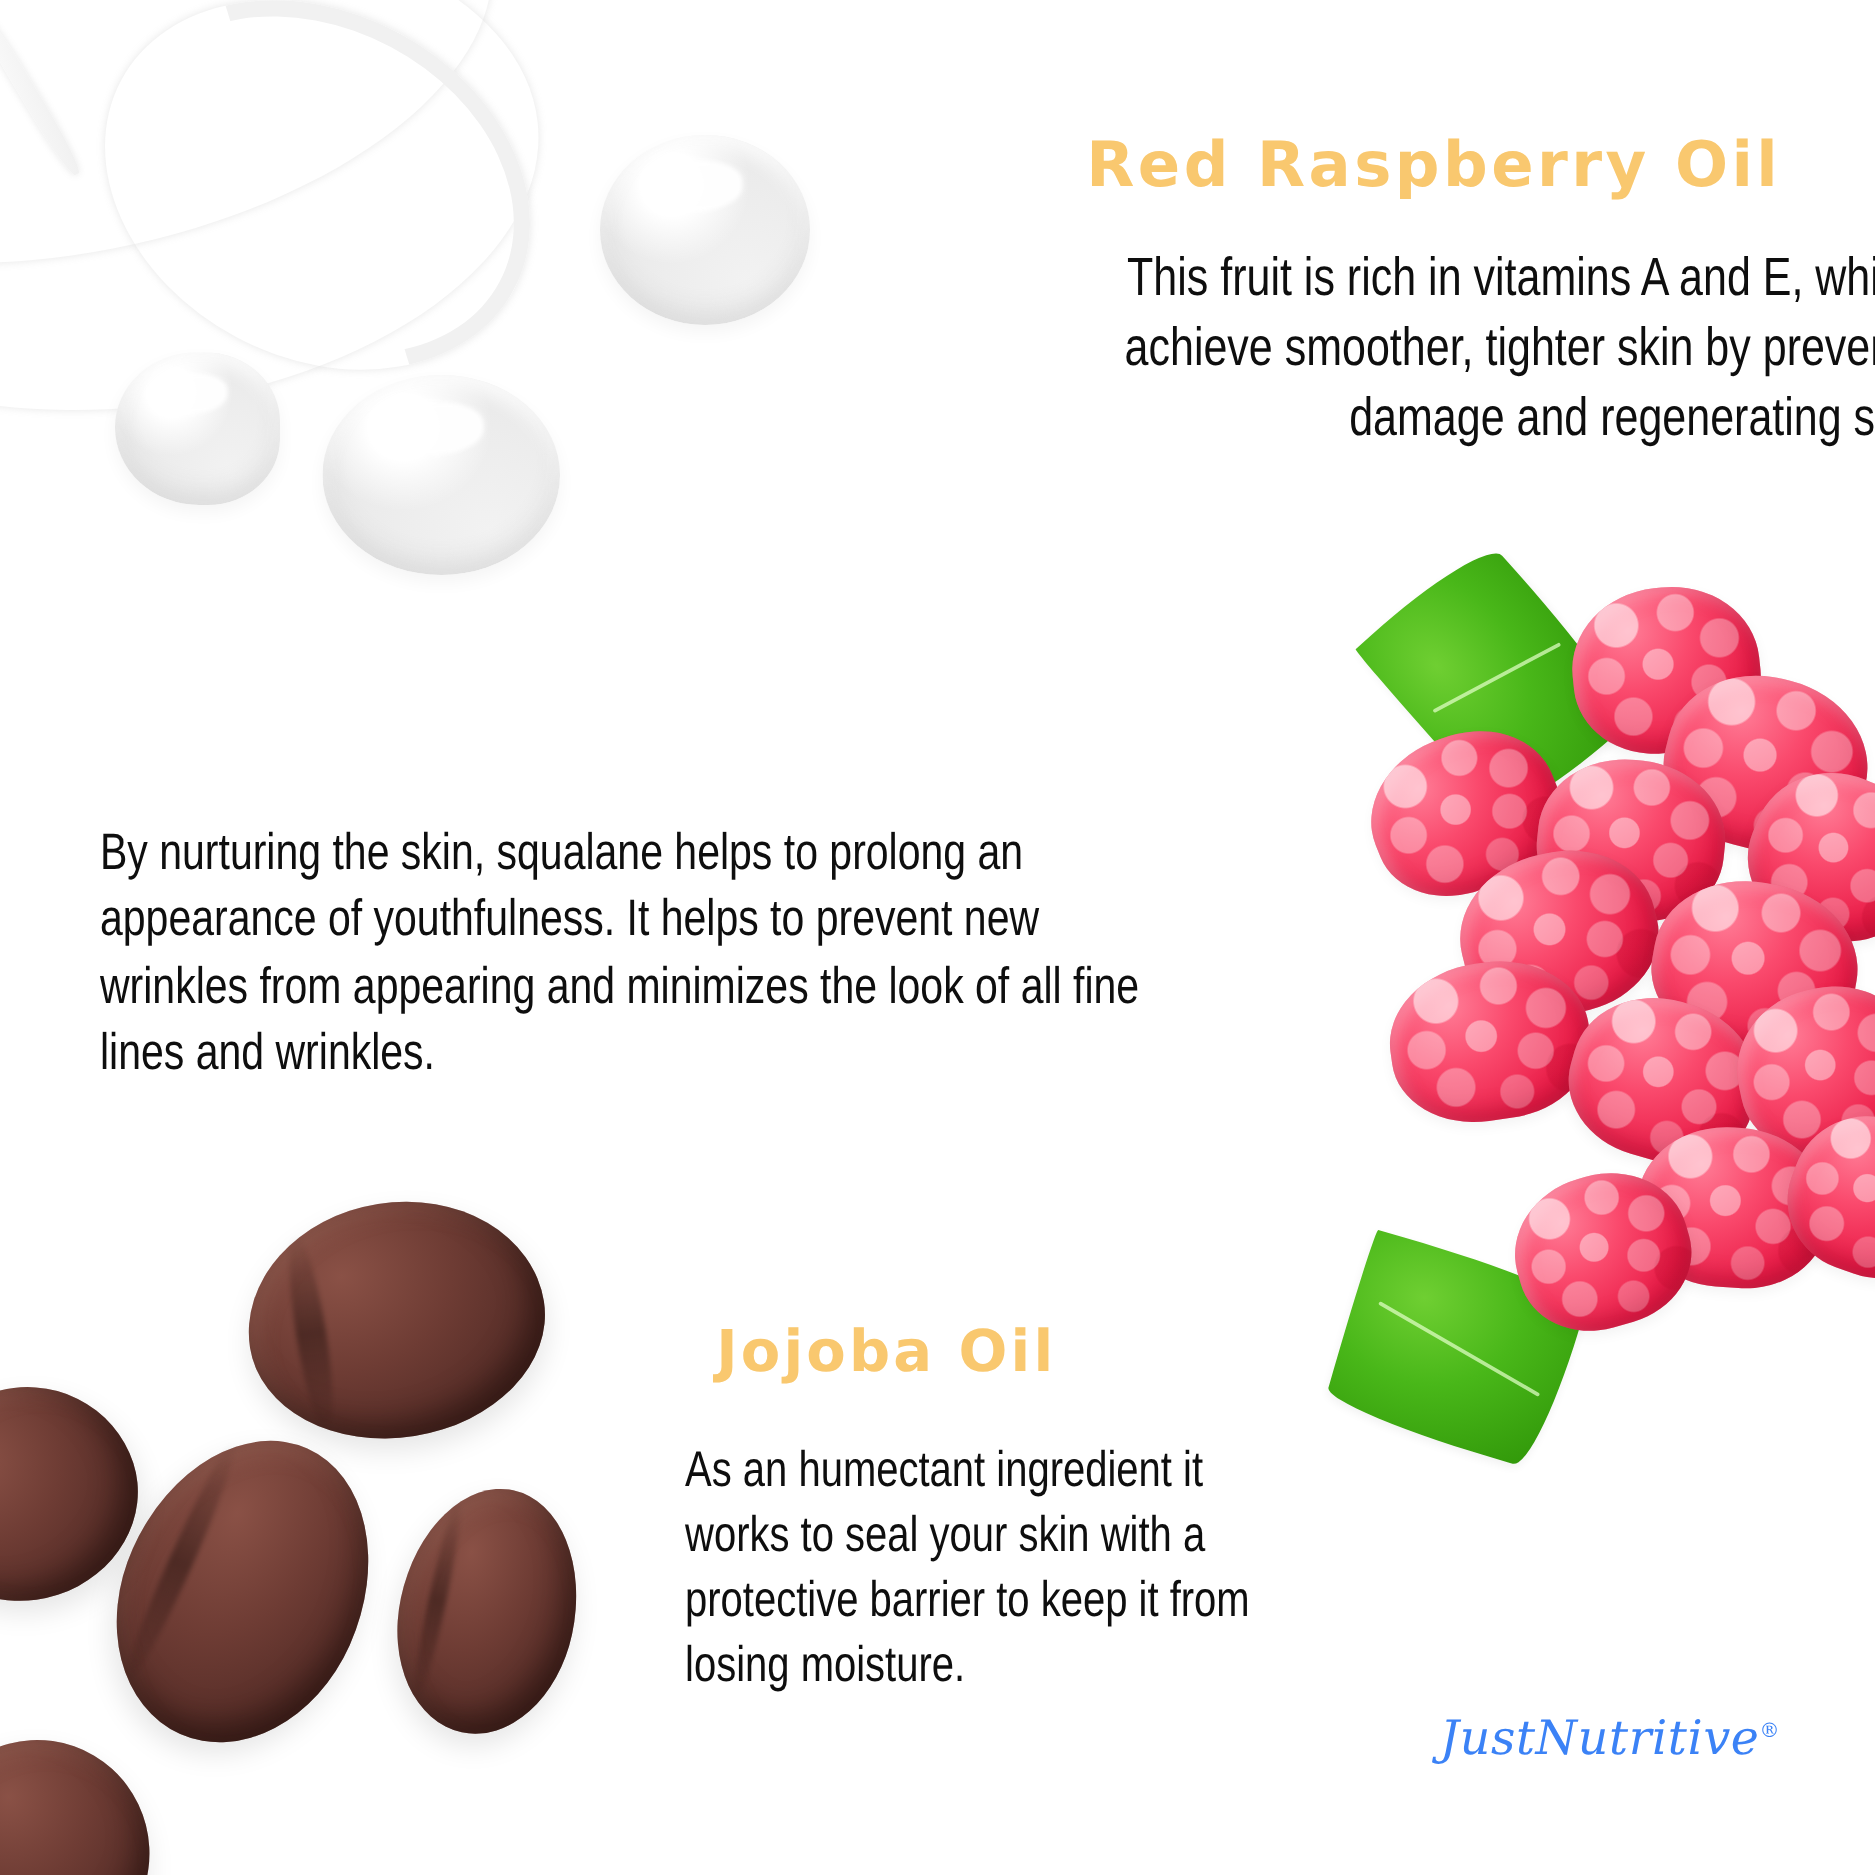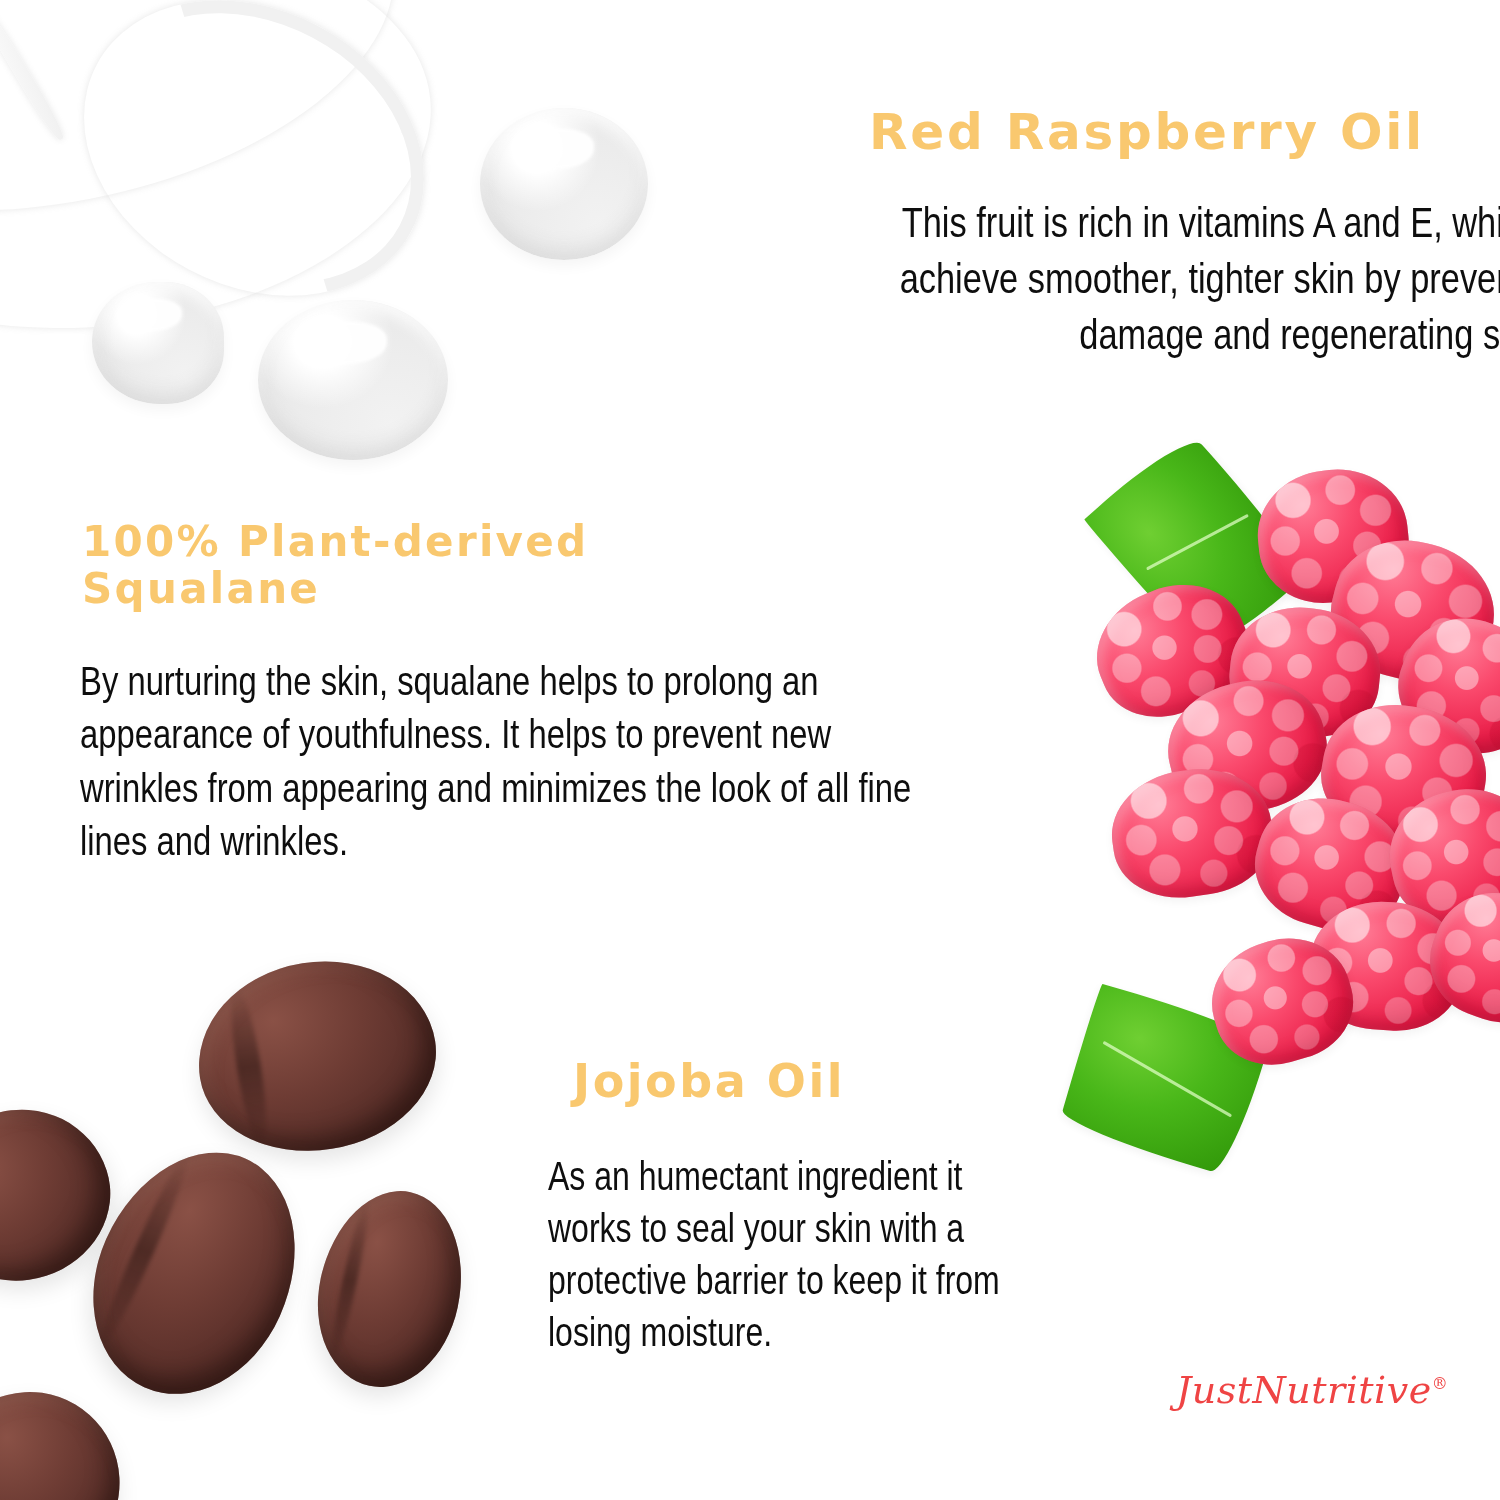--- a/index.html
+++ b/index.html
@@ -222,27 +222,26 @@
   #seed-1 { left: 198px; top: 962px;  width: 238px; height: 188px; transform: rotate(-9deg); }
   #seed-2 { left: 100px; top: 1148px; width: 190px; height: 250px; transform: rotate(24deg); }
   #seed-3 { left: 320px; top: 1190px; width: 140px; height: 198px; transform: rotate(12deg); }
   #seed-4 { left: -70px; top: 1110px; width: 180px; height: 170px; transform: rotate(-18deg); }
   #seed-5 { left: -60px; top: 1392px; width: 180px; height: 175px; transform: rotate(8deg); }
 
   
   #watermark {
     position: absolute;
     left: 1152px; top: 1368px;
-    color: #ef4444;
+    color: #3b82f6;
     font-family: "DejaVu Serif", serif;
     font-style: italic;
     font-size: 38px;
     letter-spacing: .5px;
     white-space: nowrap;
-    margin-left: 24px;
   }
   #watermark .reg {
     font-size: 16px;
     vertical-align: super;
     font-style: normal;
   }
 </style>
 </head>
 <body>
 
@@ -280,22 +279,20 @@
 
   <div class="seed" id="seed-1"></div>
   <div class="seed" id="seed-2"></div>
   <div class="seed" id="seed-3"></div>
   <div class="seed" id="seed-4"></div>
   <div class="seed" id="seed-5"></div>
 
   <h2 class="heading" id="raspberry-heading">Red Raspberry Oil</h2>
   <p class="body-copy" id="raspberry-body">This fruit is rich in vitamins A and E, which helps achieve smoother, tighter skin by preventing cell damage and regenerating skin cells.</p>
 
-  <h2 class="heading" id="squalane-heading">100% Plant-derived
-Squalane</h2>
   <p class="body-copy" id="squalane-body">By nurturing the skin, squalane helps to prolong an appearance of youthfulness. It helps to prevent new wrinkles from appearing and minimizes the look of all fine lines and wrinkles.</p>
 
   <h2 class="heading" id="jojoba-heading">Jojoba Oil</h2>
   <p class="body-copy" id="jojoba-body">As an humectant ingredient it works to seal your skin with a protective barrier to keep it from losing moisture.</p>
 
   <div id="watermark">
     <span>JustNutritive</span><span class="reg">®</span>
   </div>
 
 </div>

